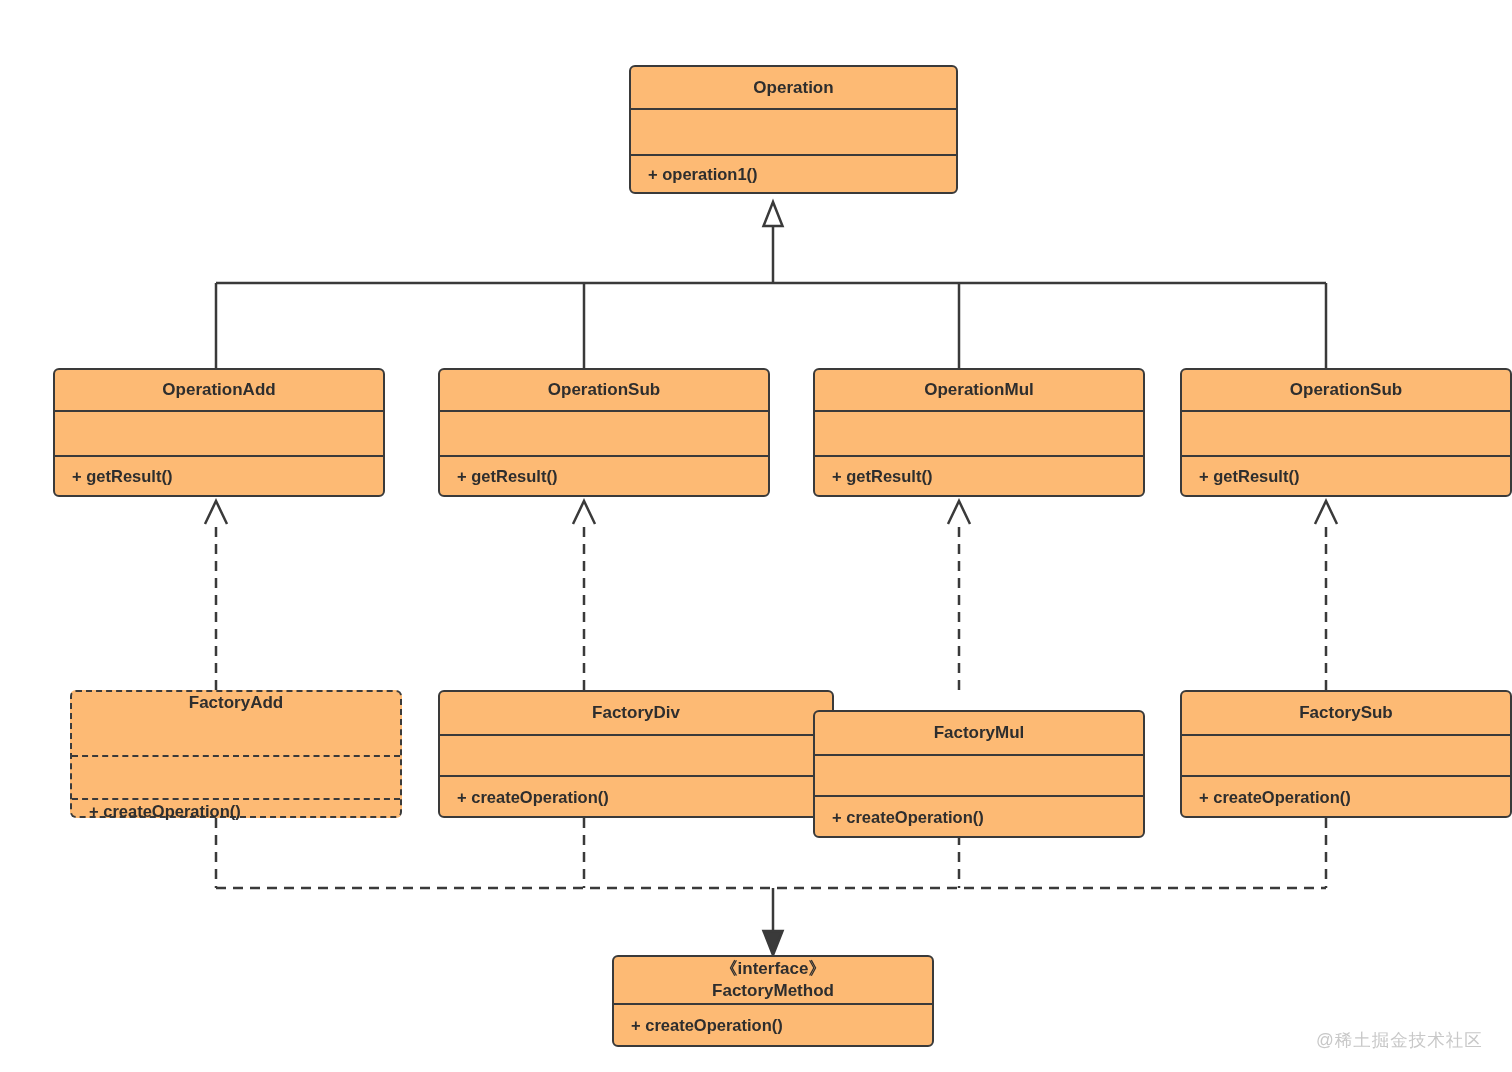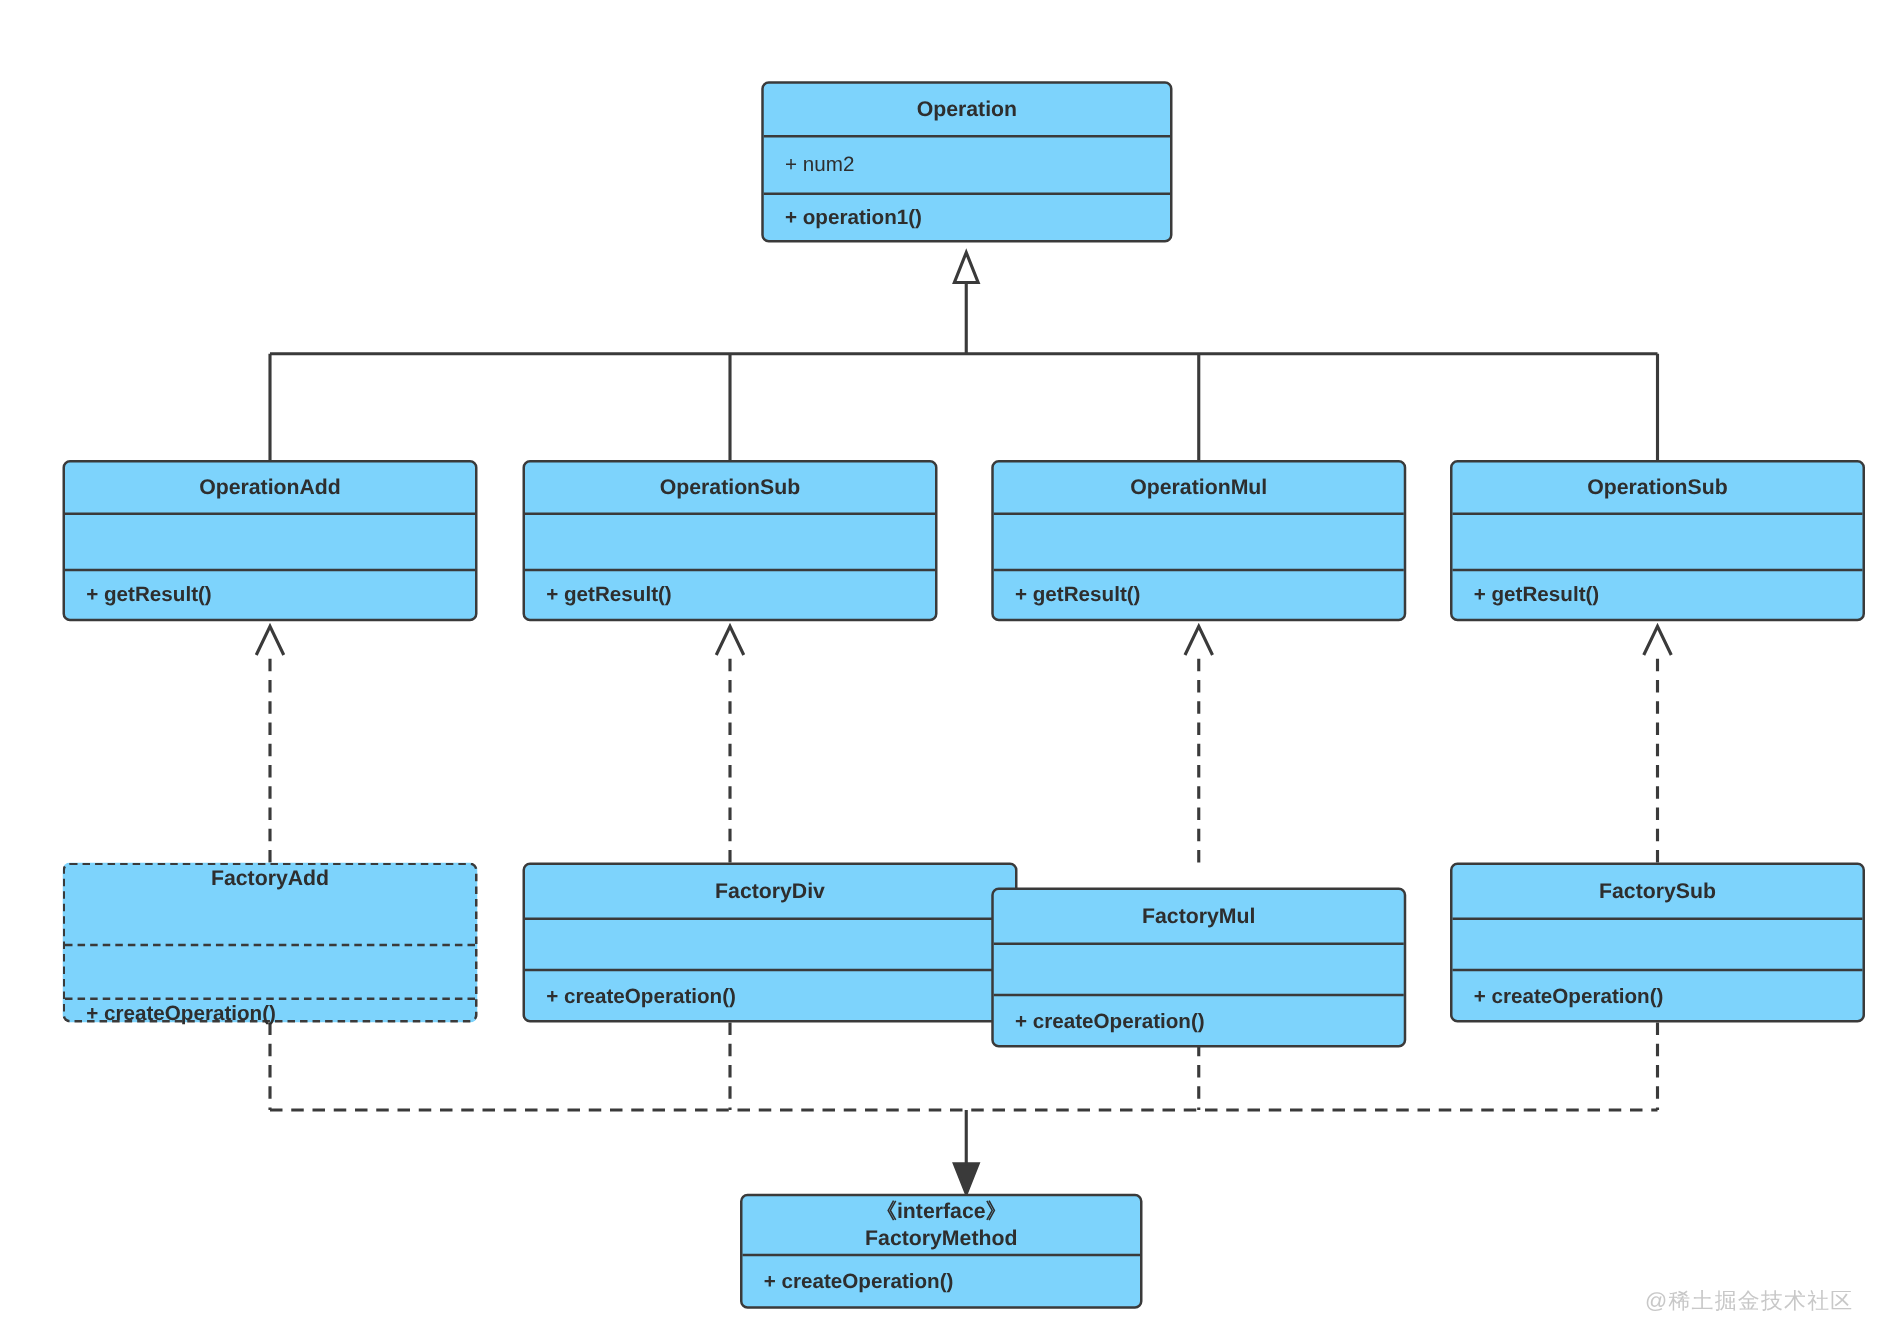--- a/index.html
+++ b/index.html
@@ -19,24 +19,25 @@
     position: absolute;
     left: 0;
     top: 0;
     pointer-events: none;
   }
   .uml-box {
     position: absolute;
     box-sizing: border-box;
     border: 2.5px solid #3a3a3a;
     border-radius: 6px;
-    background: #7dd3fc;
+    background: #fdba74;
     display: flex;
     flex-direction: column;
     color: #2e2e2e;
+    margin-left: 20px;
   }
   .uml-box .title {
     box-sizing: border-box;
     font-weight: bold;
     font-size: 17px;
     display: flex;
     flex-direction: column;
     align-items: center;
     justify-content: center;
     line-height: 22px;
@@ -101,28 +102,27 @@
         <line x1="216" y1="888" x2="1326" y2="888"></line>
       </g>
       <line x1="773" y1="888" x2="773" y2="933"></line>
       <polygon points="773,955 763.5,931 782.5,931" fill="#3a3a3a"></polygon>
     </g>
   </svg>
 
   <div class="uml-box" style="left:609px;top:65px;width:329px;height:129px">
     <div class="title" style="height:41px">Operation</div>
     <div class="section" style="height:46px">
-      <div>+ num2</div>
     </div>
     <div class="section grow">
       <div>+ operation1()</div>
     </div>
   </div>
 
-  <div class="uml-box" style="left:50px;top:368px;width:332px;height:129px">
+  <div class="uml-box" style="left:33px;top:368px;width:332px;height:129px">
     <div class="title" style="height:40px">OperationAdd</div>
     <div class="section" style="height:45px"></div>
     <div class="section grow">
       <div>+ getResult()</div>
     </div>
   </div>
 
   <div class="uml-box" style="left:418px;top:368px;width:332px;height:129px">
     <div class="title" style="height:40px">OperationSub</div>
     <div class="section" style="height:45px"></div>

